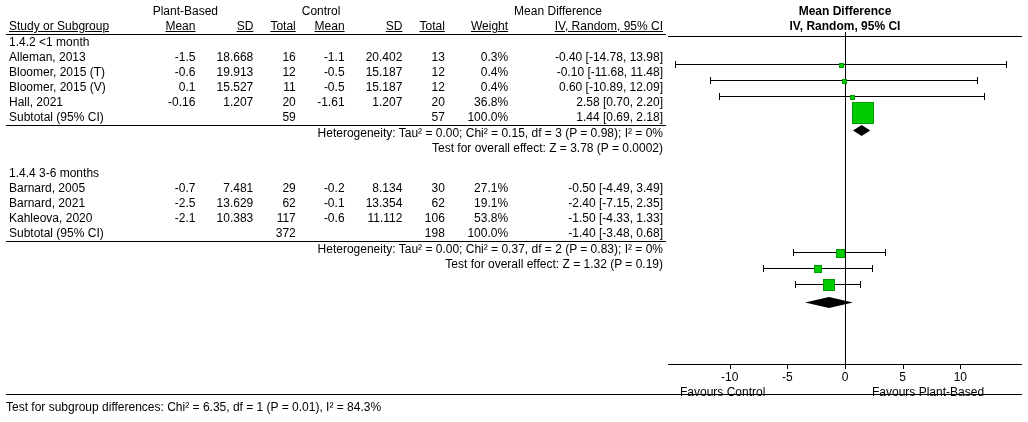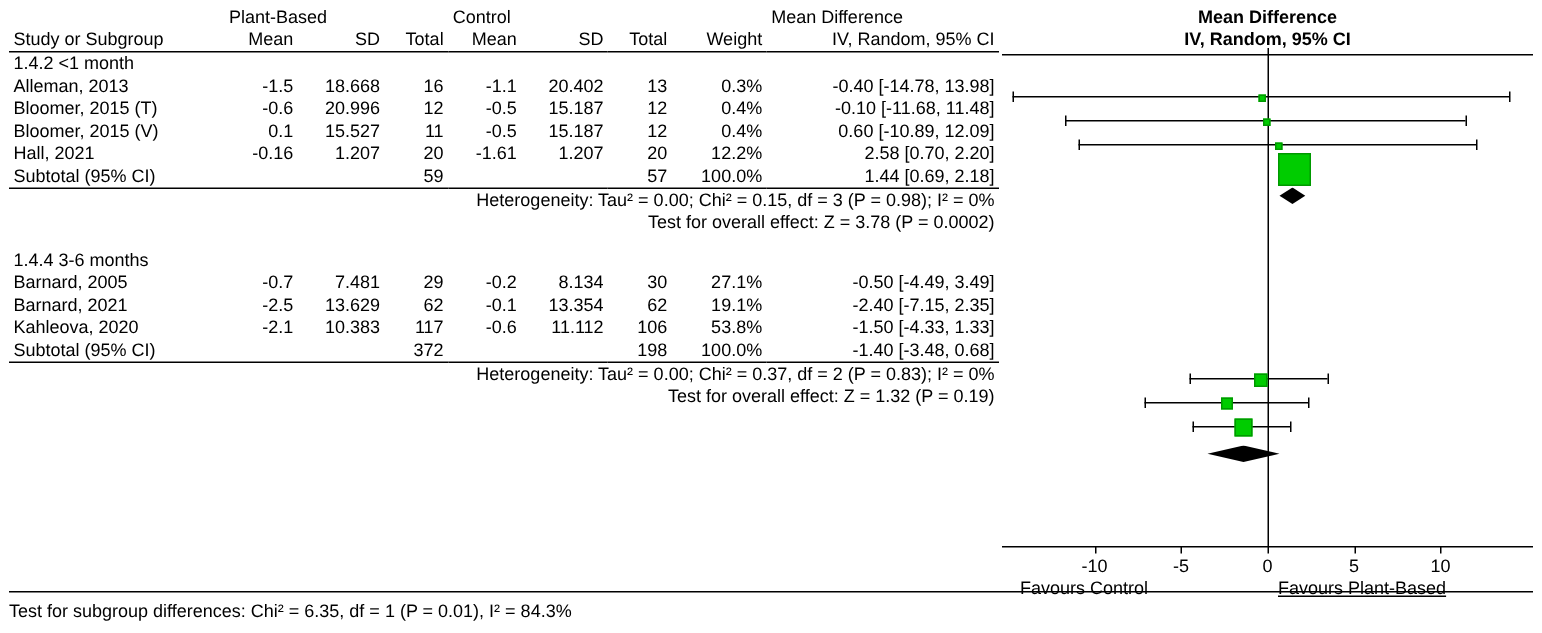--- a/index.html
+++ b/index.html
@@ -39,20 +39,21 @@
     line-height: 15px;
   }
   .grp-head th {
     text-align: left;
     font-weight: bold;
     padding-bottom: 0px;
   }
   .col-head td {
     font-weight: bold;
     padding-bottom: 1px;
+    text-decoration: underline;
   }
   .rule-bot td, .rule-bot th {
     border-bottom: 1px solid #000;
   }
   .num { text-align: right; }
   .lbl { text-align: left; }
   .ci  { text-align: right; }
   .bold { font-weight: bold; }
   .subgroup-label { font-weight: bold; text-align: left; }
   .stat-row td {
@@ -160,21 +161,21 @@
       <td class="num">16</td>
       <td class="num">-1.1</td>
       <td class="num">20.402</td>
       <td class="num">13</td>
       <td class="num">0.3%</td>
       <td class="ci">-0.40 [-14.78, 13.98]</td>
     </tr>
     <tr>
       <td class="lbl">Bloomer, 2015 (T)</td>
       <td class="num">-0.6</td>
-      <td class="num">20.996</td>
+      <td class="num">19.913</td>
       <td class="num">12</td>
       <td class="num">-0.5</td>
       <td class="num">15.187</td>
       <td class="num">12</td>
       <td class="num">0.4%</td>
       <td class="ci">-0.10 [-11.68, 11.48]</td>
     </tr>
     <tr>
       <td class="lbl">Bloomer, 2015 (V)</td>
       <td class="num">0.1</td>
@@ -187,21 +188,21 @@
       <td class="ci">0.60 [-10.89, 12.09]</td>
     </tr>
     <tr>
       <td class="lbl">Hall, 2021</td>
       <td class="num">-0.16</td>
       <td class="num">1.207</td>
       <td class="num">20</td>
       <td class="num">-1.61</td>
       <td class="num">1.207</td>
       <td class="num">20</td>
-      <td class="num">12.2%</td>
+      <td class="num">36.8%</td>
       <td class="ci">2.58 [0.70, 2.20]</td>
     </tr>
     <tr class="bold rule-bot">
       <td class="lbl">Subtotal (95% CI)</td>
       <td class="num"></td>
       <td class="num"></td>
       <td class="num">59</td>
       <td class="num"></td>
       <td class="num"></td>
       <td class="num">57</td>
@@ -318,21 +319,21 @@
       <div class="ticklabel" style="left: 41.6667px; top: 366px;">-10</div>
       <div class="tick" style="left: 119.333px; top: 360px;"></div>
       <div class="ticklabel" style="left: 99.3333px; top: 366px;">-5</div>
       <div class="tick" style="left: 177px; top: 360px;"></div>
       <div class="ticklabel" style="left: 157px; top: 366px;">0</div>
       <div class="tick" style="left: 234.667px; top: 360px;"></div>
       <div class="ticklabel" style="left: 214.667px; top: 366px;">5</div>
       <div class="tick" style="left: 292.333px; top: 360px;"></div>
       <div class="ticklabel" style="left: 272.333px; top: 366px;">10</div>
       <div class="favour" style="left: 12px; top: 381px;">Favours Control</div>
-      <div class="favour" style="left: 184px; top: 381px; text-decoration: underline;">Favours Plant-Based</div>
+      <div class="favour" style="left: 204px; top: 381px;">Favours Plant-Based</div>
     </div>
 
   <div id="footer">
     <div class="rule"></div>
     <span>Test for subgroup differences: Chi² = 6.35, df = 1 (P = 0.01), I² = 84.3%</span>
   </div>
 
 </div>
 
 </body></html>

